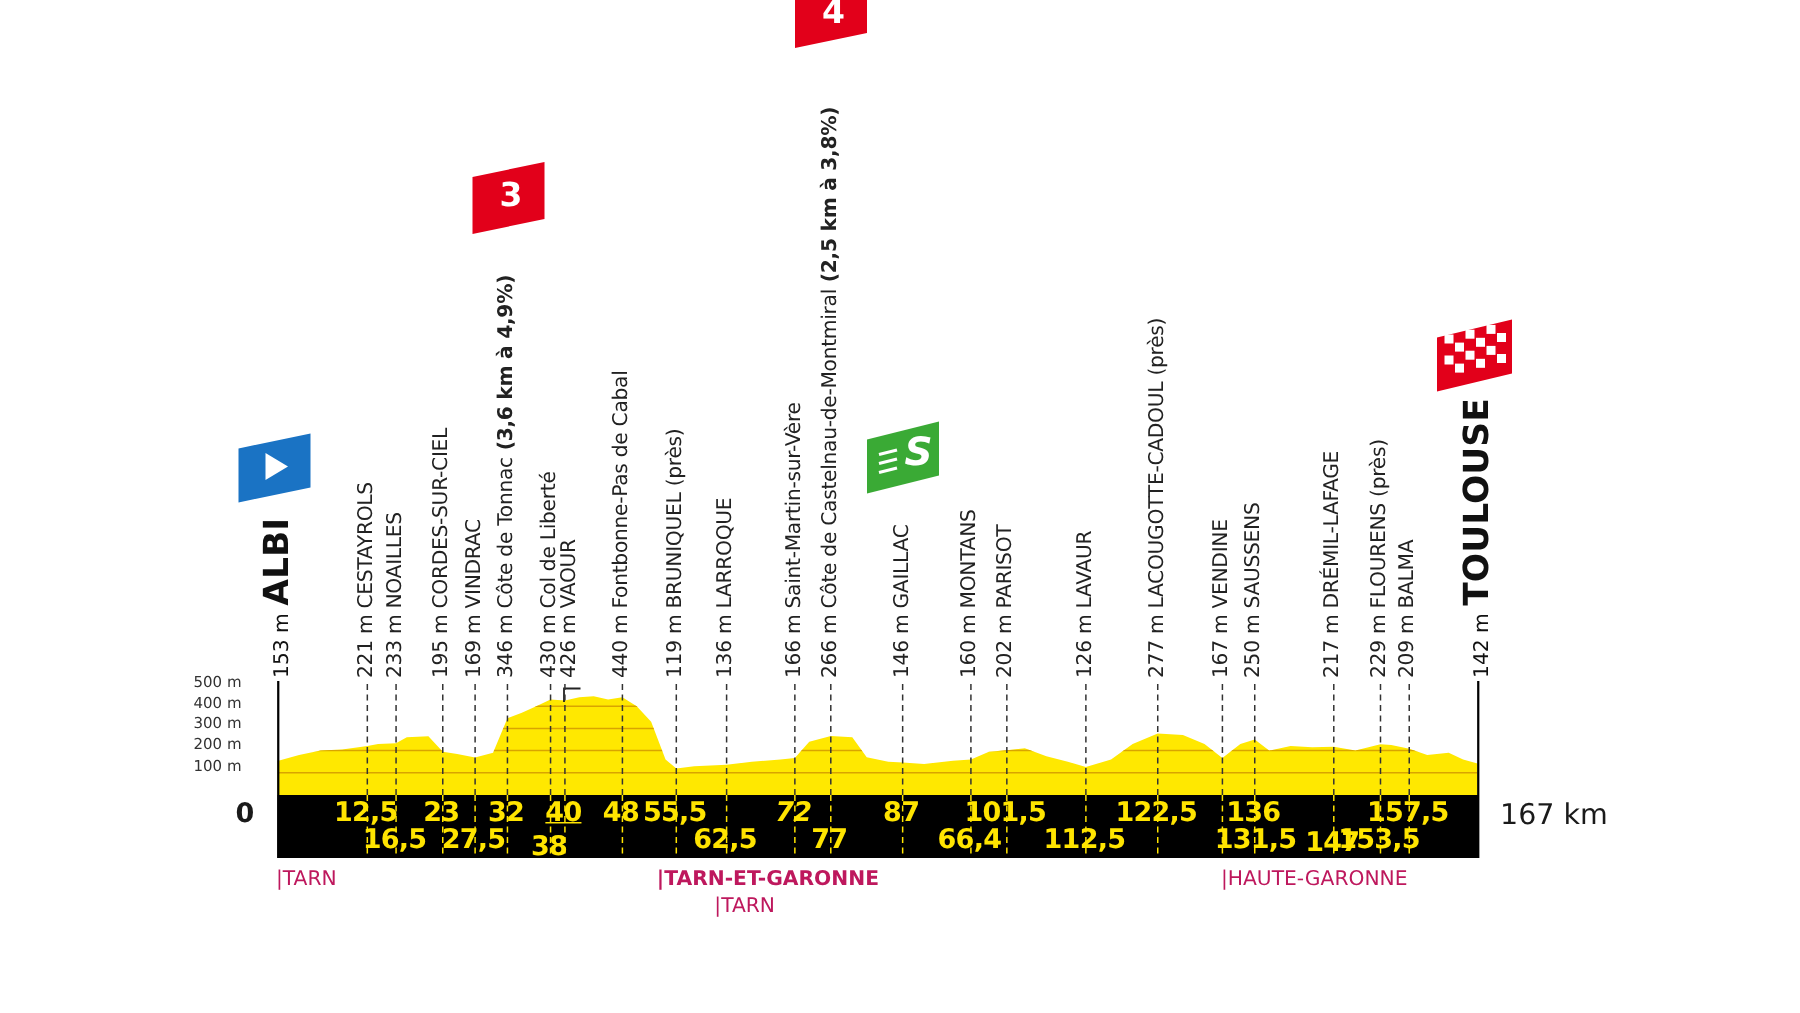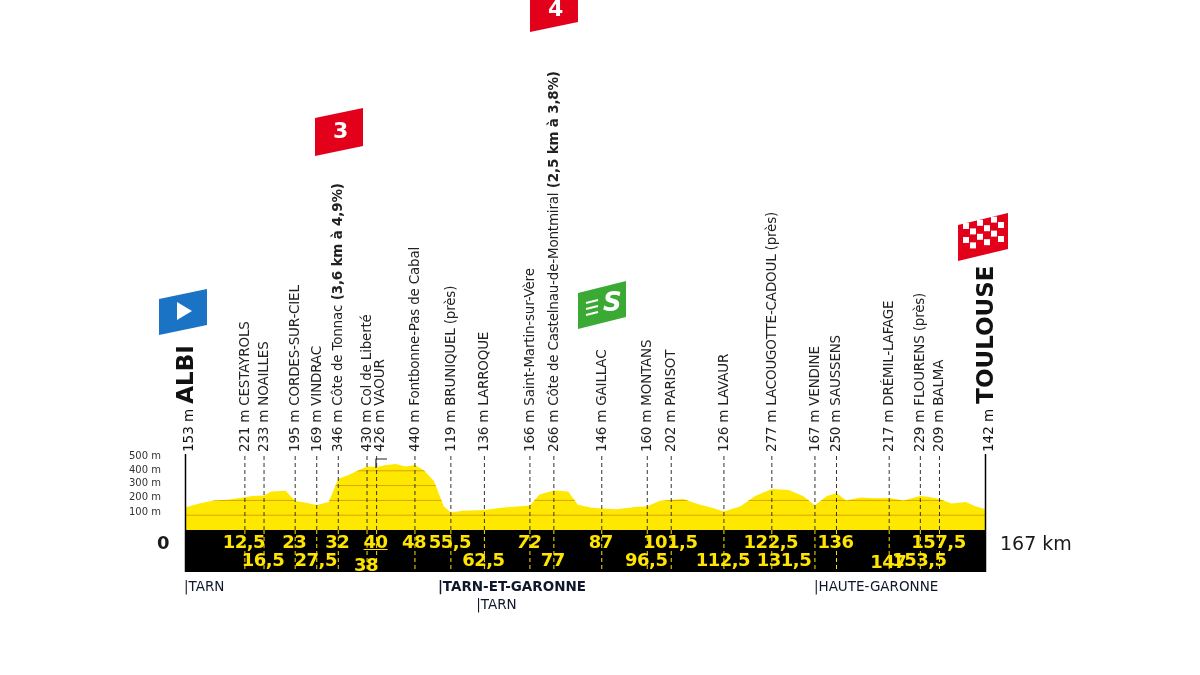--- a/index.html
+++ b/index.html
@@ -7,21 +7,21 @@
   #stage { position:absolute; left:0; top:0; width:1200px; height:675px; }
   .vlabel { position:absolute; transform-origin:0 0; transform:rotate(-90deg); white-space:nowrap; font-size:13.5px; color:#222; font-family:"DejaVu Sans", sans-serif; letter-spacing:-0.2px; }
   .vlabel b { font-weight:bold; }
   .city { position:absolute; transform-origin:0 0; transform:rotate(-90deg); white-space:nowrap; font-family:"DejaVu Sans", sans-serif; color:#111; }
   .city .alt { font-size:13.5px; }
   .city .nm { font-size:23px; font-weight:bold; margin-left:5px; }
   .ylab { position:absolute; font-size:10px; color:#333; font-family:"DejaVu Sans", sans-serif; left:129px; }
   .kmtop { position:absolute; font-size:18px; font-weight:bold; color:#ffe400; font-family:"DejaVu Sans", sans-serif; transform:translateX(-50%); white-space:nowrap; letter-spacing:-0.5px; }
   .zero { position:absolute; left:157px; top:532px; font-size:18px; font-weight:bold; font-family:"DejaVu Sans", sans-serif; }
   .total { position:absolute; left:1000px; top:532px; font-size:19px; font-weight:normal; font-family:"DejaVu Sans", sans-serif; }
-  .region { position:absolute; font-size:13.5px; font-family:"DejaVu Sans", sans-serif; color:#0f172a; white-space:nowrap; }
+  .region { position:absolute; font-size:13.5px; font-family:"DejaVu Sans", sans-serif; color:#be185d; white-space:nowrap; }
 </style>
 </head>
 <body>
 
 <div id="stage">
 
   <div class="ylab" style="top:450px">500 m</div>
   <div class="ylab" style="top:464px">400 m</div>
   <div class="ylab" style="top:477px">300 m</div>
   <div class="ylab" style="top:491px">200 m</div>
@@ -181,23 +181,23 @@
       <div class="kmtop" style="left: 670.228px; top: 531px;">101,5</div>
       <div class="kmtop" style="left: 770.826px; top: 531px;">122,5</div>
       <div class="kmtop" style="left: 835.497px; top: 531px;">136</div>
       <div class="kmtop" style="left: 888.192px; top: 531px; margin-top: 20px;">147</div>
       <div class="kmtop" style="left: 938.491px; top: 531px;">157,5</div>
       <div class="kmtop" style="left: 263.042px; top: 549px;">16,5</div>
       <div class="kmtop" style="left: 315.737px; top: 549px;">27,5</div>
       <div class="kmtop" style="left: 366.036px; top: 554px;">38</div>
       <div class="kmtop" style="left: 483.401px; top: 549px;">62,5</div>
       <div class="kmtop" style="left: 552.862px; top: 549px;">77</div>
-      <div class="kmtop" style="left: 646.275px; top: 549px;">96,5</div>
+      <div class="kmtop" style="left: 646.275px; top: 549px;">66,4</div>
       <div class="kmtop" style="left: 722.922px; top: 549px;">112,5</div>
-      <div class="kmtop" style="left: 784px; top: 549px;">131,5</div>
+      <div class="kmtop" style="left: 837px; top: 549px;">131,5</div>
       <div class="kmtop" style="left: 919.329px; top: 549px;">153,5</div>
     </div>
 
   <div class="zero">0</div>
   <div class="total">167 km</div>
 
   <div id="regions">
       <div class="region" style="left: 184px; top: 578px;">|TARN</div>
       <div class="region" style="left: 437.892px; top: 578px; font-weight: bold;">|TARN-ET-GARONNE</div>
       <div class="region" style="left: 476.216px; top: 596px;">|TARN</div>

